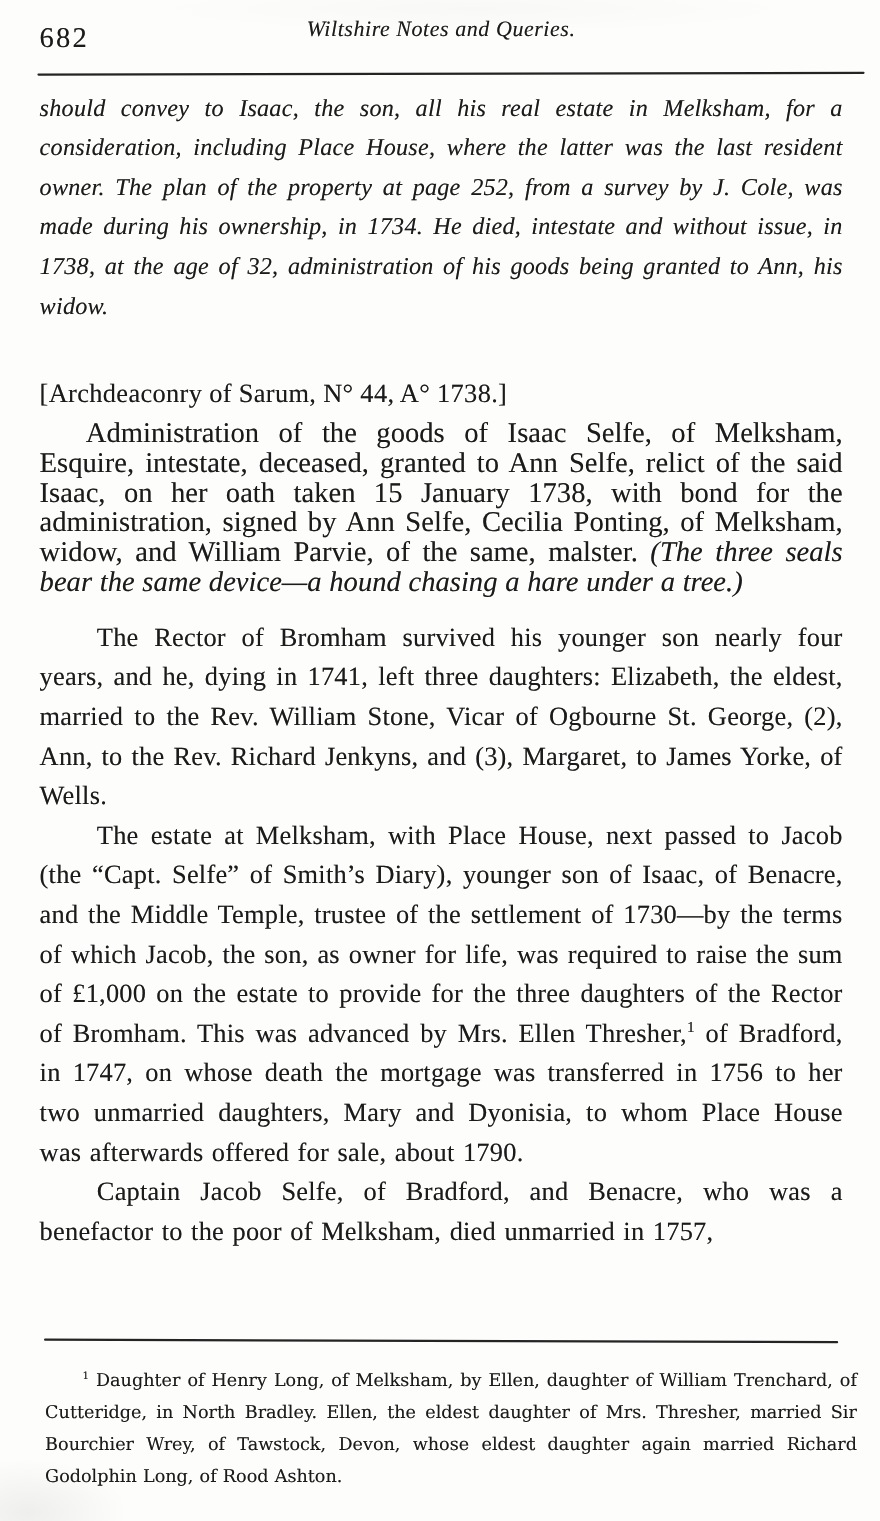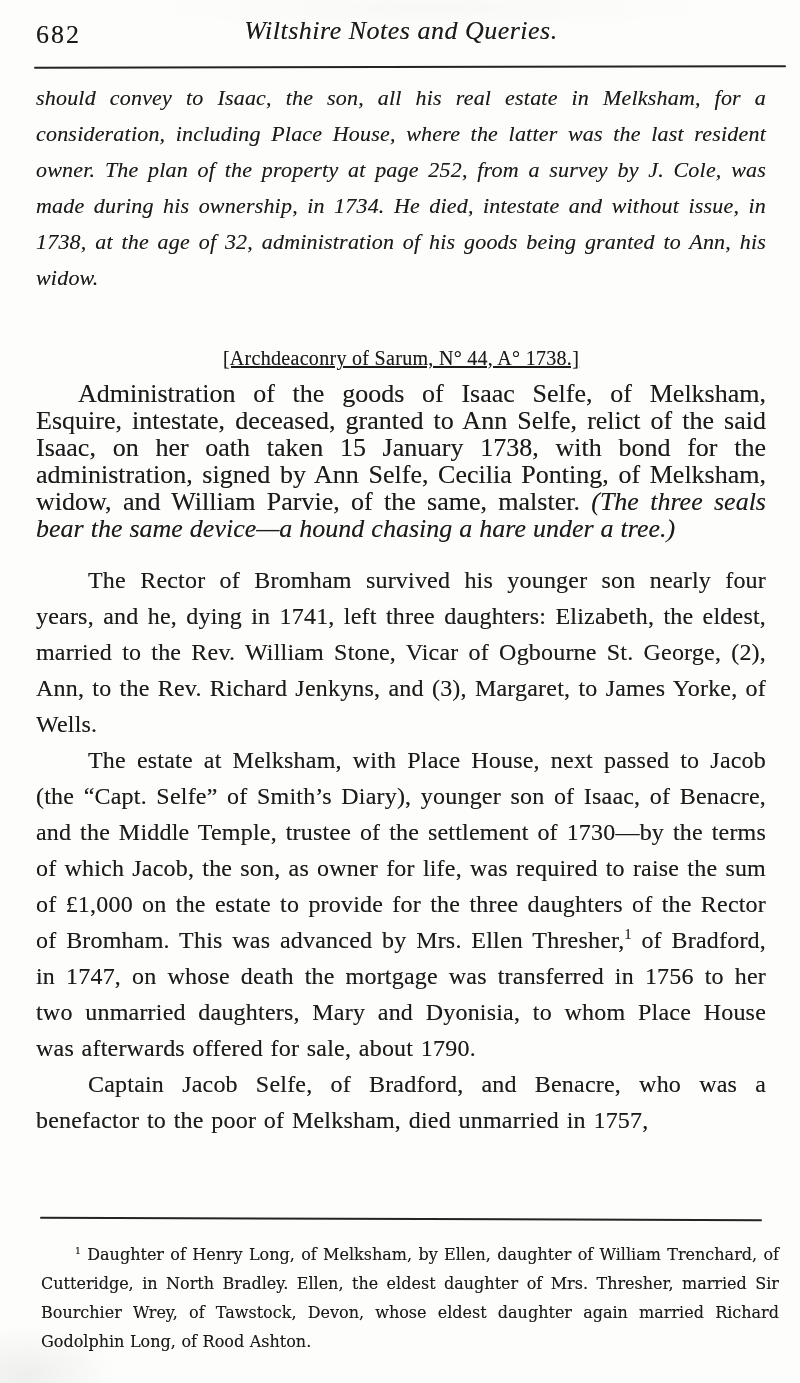--- a/index.html
+++ b/index.html
@@ -22,38 +22,38 @@
     position:absolute; top:16px; left:36px; width:730px;
     text-align:center;
   }
   .page-number {
     position:absolute; left:0px; top:4px;
     font-size:26px; letter-spacing:2px;
   }
   .running-title {
     display:inline-block;
     font-style:italic; font-weight:normal;
-    font-size:26px; letter-spacing:0.5px;
+    font-size:20px; letter-spacing:0.5px;
   }
   .rule { position:absolute; background:#242424; }
   .header-rule { top:66px; left:34px; width:752px; height:2px; transform:rotate(-0.12deg); border-radius:1px; }
   .footnote-rule { top:1218px; left:40px; width:722px; height:2px; transform:rotate(0.18deg); border-radius:1px; }
 
   
   .para1 {
     position:absolute; top:80px; left:36px; width:730px;
     font-size:22px; line-height:36px;
     text-align:justify; word-spacing:1.5px; letter-spacing:0.2px;font-style:italic;
   }
   .record {
     position:absolute; top:344px; left:36px; width:730px;
   }
   .record-heading {
-    text-align:center; font-size:20px; line-height:28px;
-    font-weight:normal; letter-spacing:0.3px;text-decoration:underline;
+    font-size:24px; line-height:28px;
+    font-weight:normal; letter-spacing:0.3px;
   }
   .record-body {
     margin-top:8px;
     font-size:26px; line-height:27px;
     text-align:justify; text-indent:42px; word-spacing:0.5px;
   }
   .seal-note { font-style:italic; }
 
   .paras {
     position:absolute; top:562px; left:36px; width:730px;

